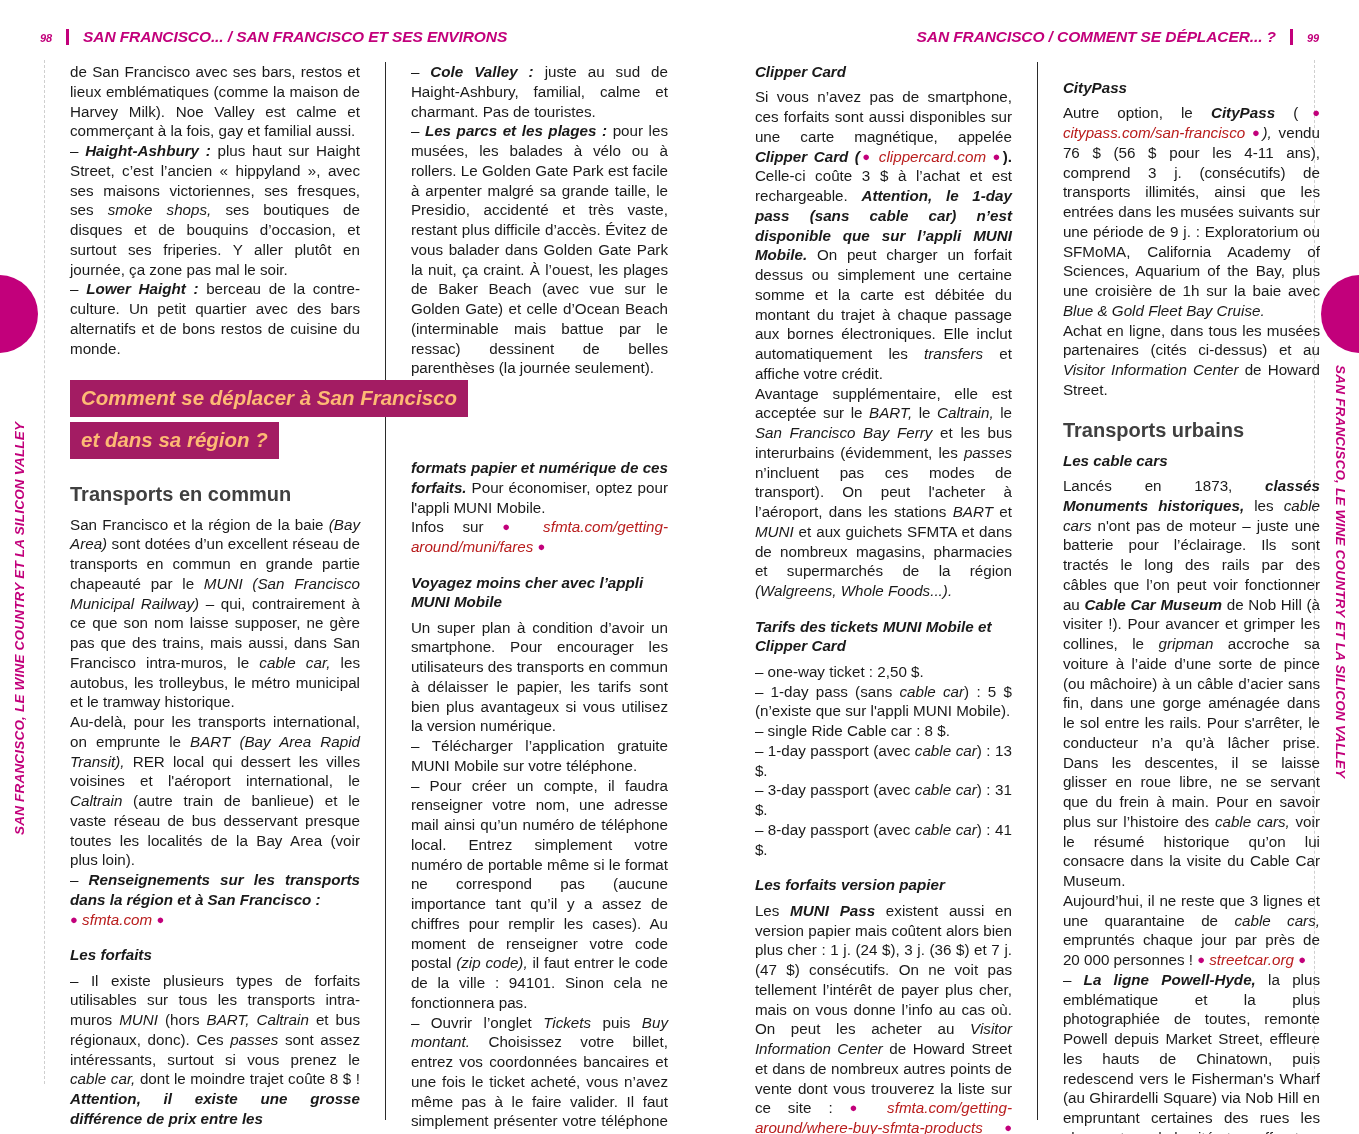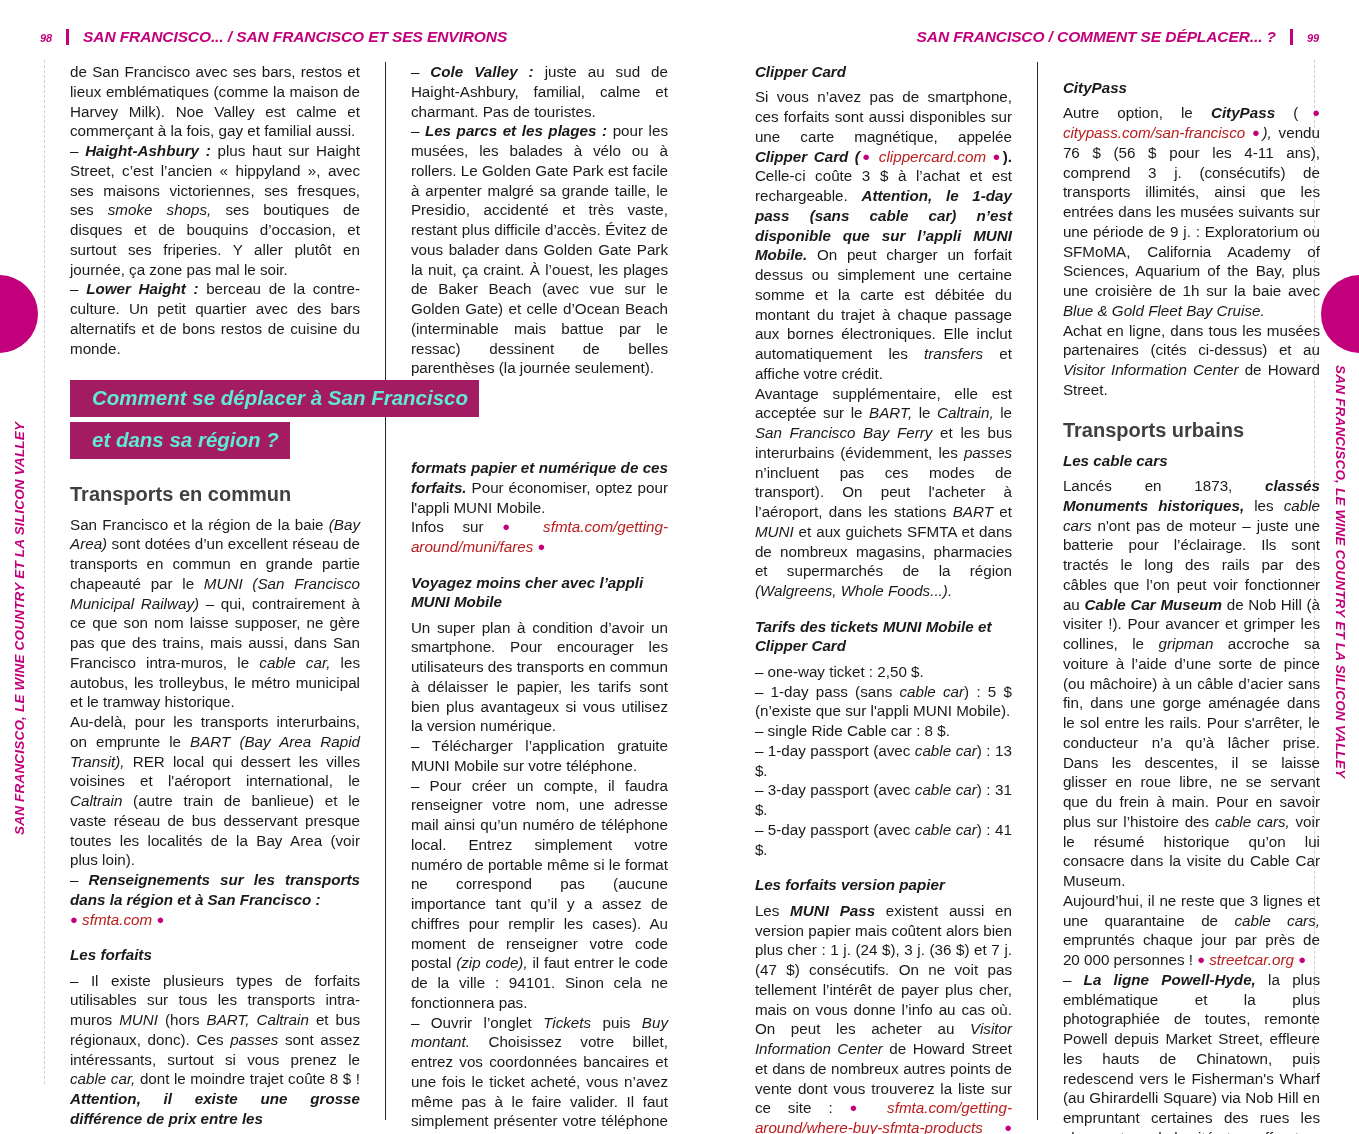--- a/index.html
+++ b/index.html
@@ -153,26 +153,26 @@
   }
 
   
   .bigtitle {
     margin: 22px 0 4px 0;
     display: block;
   }
   .bigtitle .ln {
     display: inline-block;
     background: #a31c63;
-    color: #5eead4;
+    color: #fdba74;
     font-weight: bold;
     font-style: italic;
     font-size: 20.5px;
     line-height: 1.30;
-    padding: 5px 11px 5px 22px;
+    padding: 5px 11px 5px 11px;
     margin-bottom: 5px;
     white-space: nowrap;
   }
   .h2pink {
     margin: 18px 0 9px 0;
     color: #404040;
     font-weight: bold;
     font-size: 20px;
     line-height: 1.2;
   }
@@ -230,21 +230,21 @@
       <span class="ln">et dans sa région ?</span>
     </div>
 
     <div class="h2pink">Transports en commun</div>
 
     <p class="para">
       <span>San Francisco et la région de la baie </span><span class="it">(Bay Area)</span><span> sont dotées d’un excellent réseau de transports en commun en grande partie chapeauté par le </span><span class="it">MUNI (San Francisco Municipal Railway)</span><span> – qui, contrairement à ce que son nom laisse supposer, ne gère pas que des trains, mais aussi, dans San Francisco intra-muros, le </span><span class="it">cable car,</span><span> les autobus, les trolleybus, le métro municipal et le tramway historique.</span>
     </p>
 
     <p class="para">
-      <span>Au-delà, pour les transports interurbains, on emprunte le </span><span class="it">BART (Bay Area Rapid Transit),</span><span> RER local qui dessert les villes voisines et l'aéroport international, le </span><span class="it">Caltrain</span><span> (autre train de banlieue) et le vaste réseau de bus desservant presque toutes les localités de la Bay Area (voir plus loin).</span>
+      <span>Au-delà, pour les transports international, on emprunte le </span><span class="it">BART (Bay Area Rapid Transit),</span><span> RER local qui dessert les villes voisines et l'aéroport international, le </span><span class="it">Caltrain</span><span> (autre train de banlieue) et le vaste réseau de bus desservant presque toutes les localités de la Bay Area (voir plus loin).</span>
     </p>
 
     <p class="para">
       <span>– </span><span class="bdi">Renseignements sur les transports dans la région et à San Francisco :</span>
     </p>
     <p class="para">
       <span class="dot">●</span> <span class="lnk">sfmta.com</span> <span class="dot">●</span>
     </p>
 
     <div class="h3">Les forfaits</div>
@@ -315,21 +315,21 @@
     <p class="para">
       <span>– single Ride Cable car : 8 $.</span><span class="it"></span><span></span>
     </p>
     <p class="para">
       <span>– 1-day passport (avec </span><span class="it">cable car</span><span>) : 13 $.</span>
     </p>
     <p class="para">
       <span>– 3-day passport (avec </span><span class="it">cable car</span><span>) : 31 $.</span>
     </p>
     <p class="para">
-      <span>– 5-day passport (avec </span><span class="it">cable car</span><span>) : 41 $.</span>
+      <span>– 8-day passport (avec </span><span class="it">cable car</span><span>) : 41 $.</span>
     </p>
 
     <div class="h3">Les forfaits version papier</div>
 
     <p class="para">
       <span>Les </span><span class="bdi">MUNI Pass</span><span> existent aussi en version papier mais coûtent alors bien plus cher : 1 j. (24 $), 3 j. (36 $) et 7 j. (47 $) consécutifs. On ne voit pas tellement l’intérêt de payer plus cher, mais on vous donne l’info au cas où. On peut les acheter au </span><span class="it">Visitor Information Center</span><span> de Howard Street et dans de nombreux autres points de vente dont vous trouverez la liste sur ce site : </span><span class="dot">●</span> <span class="lnk">sfmta.com/getting-around/where-buy-sfmta-products</span> <span class="dot">●</span><span> mais, quitte à se répéter, ces </span><span class="it">passes</span><span> version papier sont bien plus onéreux et donc peu intéressants. Le plan du réseau, quant à lui, est téléchargeable en PDF sur le site ou, plus</span>
     </p>
   </div>
 
   <div class="gutter"></div>

